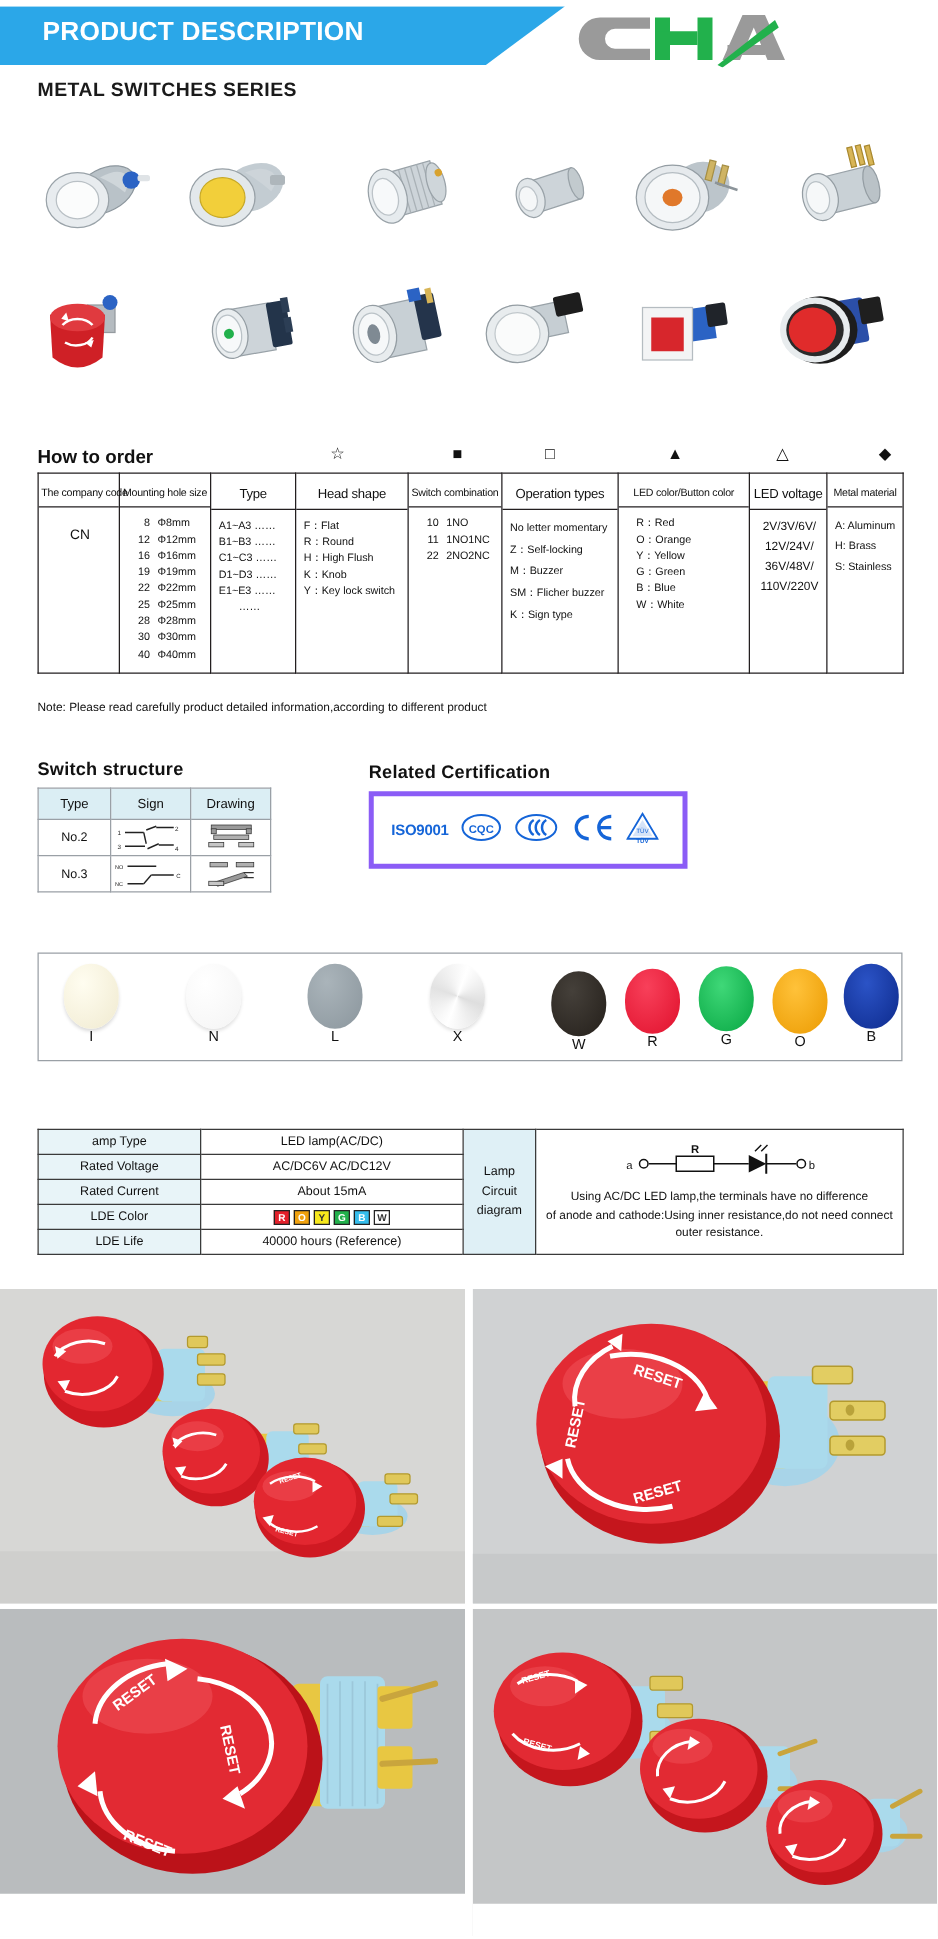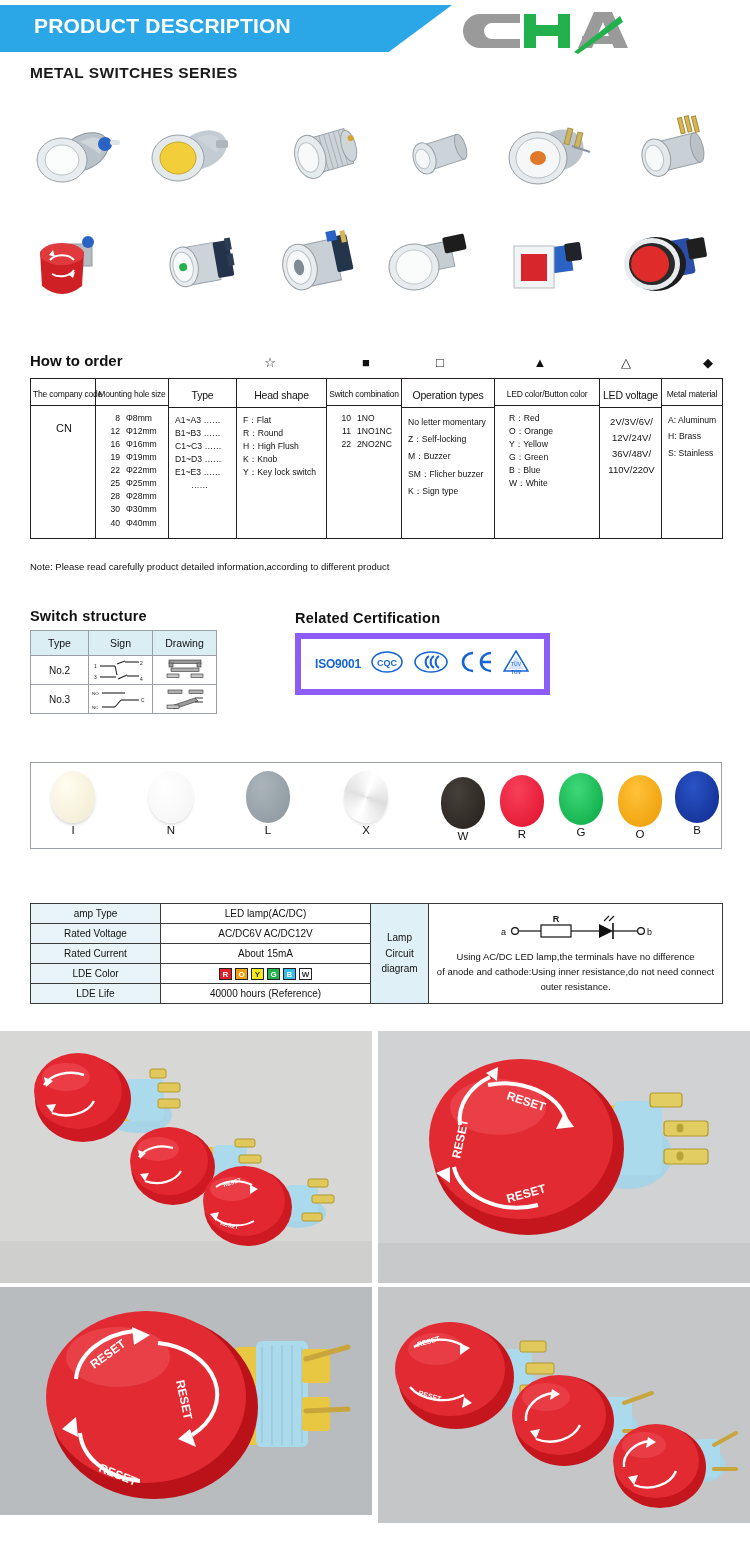--- a/index.html
+++ b/index.html
@@ -36,21 +36,21 @@
   .gallery { position:absolute; left:22px; top:100px; width:710px; height:232px; }
   .gal-row { display:flex; height:110px; }
   .gal-cell { width:118px; height:110px; position:relative; }
   .gal-cell svg { position:absolute; left:0; top:0; }
 
   
   .sec-h { font-size:14.5px; font-weight:bold; color:#111; letter-spacing:.2px; }
 
   
   .order-wrap { position:absolute; left:30px; top:352px; width:692px; }
-  .order-head { display:flex; align-items:flex-start; height:26px; }
+  .order-head { display:flex; align-items:center; height:26px; }
   .order-head .title { font-size:15px; font-weight:bold; }
   .sym-row { position:absolute; left:0; top:0; width:692px; height:24px; }
   .sym { position:absolute; top:2px; width:20px; text-align:center; font-size:13px; line-height:18px; }
 
   table.ord { border-collapse:collapse; width:692px; table-layout:fixed; background:#fff; }
   table.ord td { border:1px solid #231f20; vertical-align:top; padding:0; }
   .ord-hd {
     text-align:center; font-size:8.5px; padding:10px 2px 6px; font-weight:normal;
     border-bottom:1px solid #231f20; white-space:nowrap; letter-spacing:-.2px;
   }
@@ -76,21 +76,21 @@
     height:29px; padding:0;
   }
   table.ss th { background:#dbeef4; height:25px; font-size:10.5px; }
   table.ss td.dcell { background:#fff; padding:0; }
   table.ss td svg { display:block; margin:0 auto; }
 
   
   .cert-wrap { position:absolute; left:295px; top:610px; width:260px; }
   .cert-wrap .sec-h { margin-bottom:7px; }
   .cert-box {
-    border:6px solid #8b5cf6; height:62px; width:255px;
+    border:4px solid #8b5cf6; height:62px; width:255px;
     display:flex; align-items:center; gap:9px; padding-left:14px; background:#fff;
   }
   .iso { color:#1565d8; font-weight:bold; font-size:12px; letter-spacing:-.2px; }
 
   
   .surf-wrap { position:absolute; left:30px; top:762px; width:692px; }
   .surf-wrap .sec-h { margin-bottom:7px; }
   .surf-box { border:1px solid #9aa0a6; height:87px; width:692px; position:relative; background:#fff; }
   .surf-item { position:absolute; top:8px; width:64px; text-align:center; }
   .swatch { width:44px; height:52px; margin:0 auto; border-radius:50%/48%; position:relative; }

